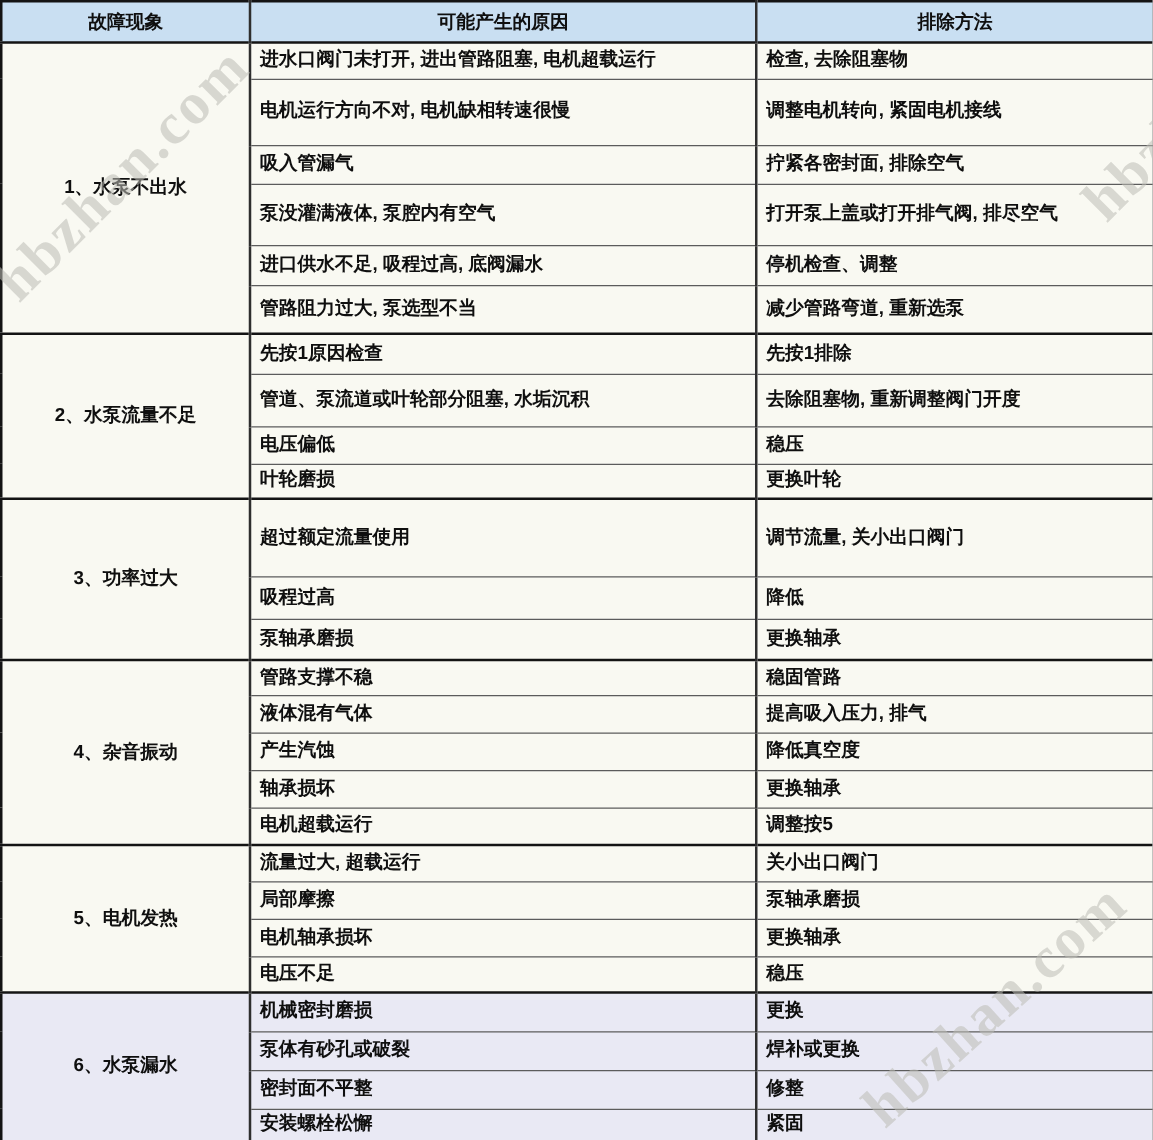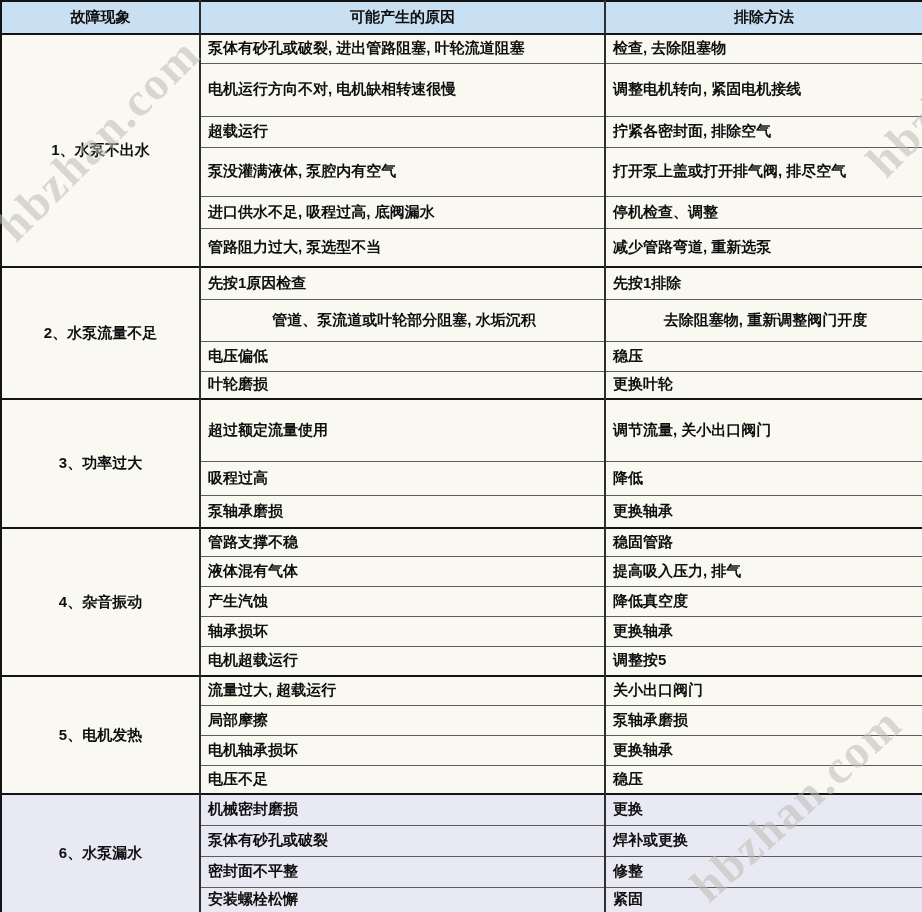--- a/index.html
+++ b/index.html
@@ -97,49 +97,49 @@
     <thead>
       <tr>
         <th>故障现象</th>
         <th>可能产生的原因</th>
         <th>排除方法</th>
       </tr>
     </thead>
     <tbody id="table-body">
         <tr class="section-start " style="height: 29px;">
           <td class="fault-cell" rowspan="6">1、水泵不出水</td>
-          <td class="cause-cell">泵体有砂孔或破裂, 进出管路阻塞, 叶轮流道阻塞</td>
+          <td class="cause-cell">进水口阀门未打开, 进出管路阻塞, 电机超载运行</td>
           <td class="remedy-cell">检查, 去除阻塞物</td>
         </tr>
         <tr class="" style="height: 53px;">
           <td class="cause-cell">电机运行方向不对, 电机缺相转速很慢</td>
           <td class="remedy-cell">调整电机转向, 紧固电机接线</td>
         </tr>
         <tr class="" style="height: 31px;">
-          <td class="cause-cell">超载运行</td>
+          <td class="cause-cell">吸入管漏气</td>
           <td class="remedy-cell">拧紧各密封面, 排除空气</td>
         </tr>
         <tr class="" style="height: 49px;">
           <td class="cause-cell">泵没灌满液体, 泵腔内有空气</td>
           <td class="remedy-cell">打开泵上盖或打开排气阀, 排尽空气</td>
         </tr>
         <tr class="" style="height: 32px;">
           <td class="cause-cell">进口供水不足, 吸程过高, 底阀漏水</td>
           <td class="remedy-cell">停机检查、调整</td>
         </tr>
         <tr class="" style="height: 39px;">
           <td class="cause-cell">管路阻力过大, 泵选型不当</td>
           <td class="remedy-cell">减少管路弯道, 重新选泵</td>
         </tr>
         <tr class="section-start " style="height: 32px;">
           <td class="fault-cell" rowspan="4">2、水泵流量不足</td>
           <td class="cause-cell">先按1原因检查</td>
           <td class="remedy-cell">先按1排除</td>
         </tr>
-        <tr class="" style="height: 42px; text-align: center;">
+        <tr class="" style="height: 42px;">
           <td class="cause-cell">管道、泵流道或叶轮部分阻塞, 水垢沉积</td>
           <td class="remedy-cell">去除阻塞物, 重新调整阀门开度</td>
         </tr>
         <tr class="" style="height: 30px;">
           <td class="cause-cell">电压偏低</td>
           <td class="remedy-cell">稳压</td>
         </tr>
         <tr class="" style="height: 28px;">
           <td class="cause-cell">叶轮磨损</td>
           <td class="remedy-cell">更换叶轮</td>

